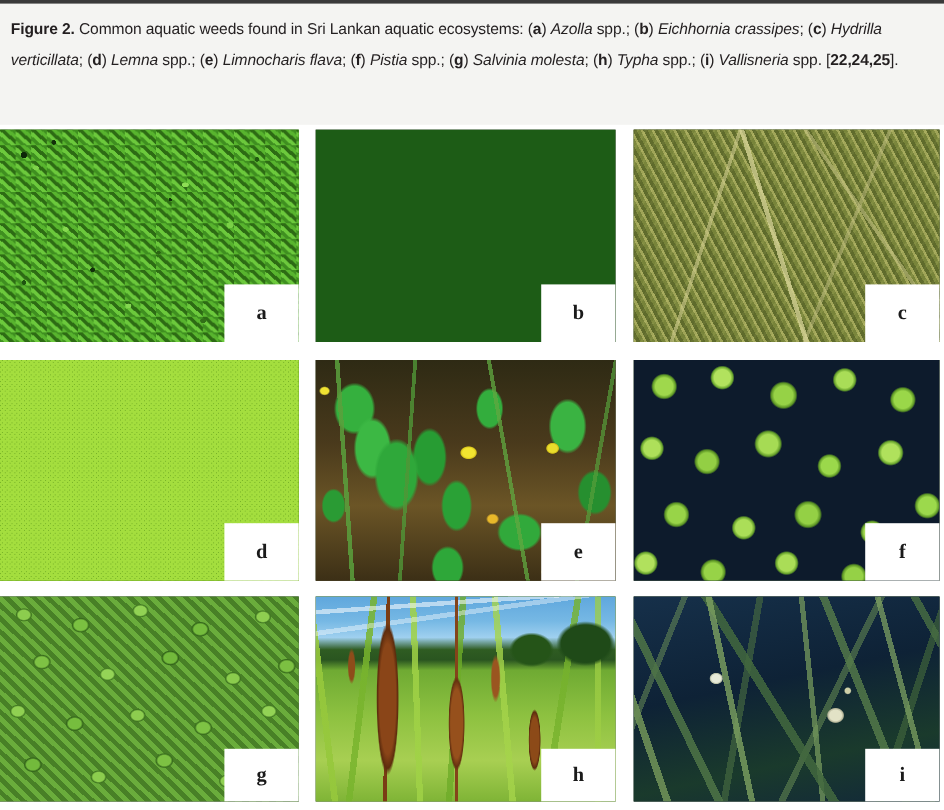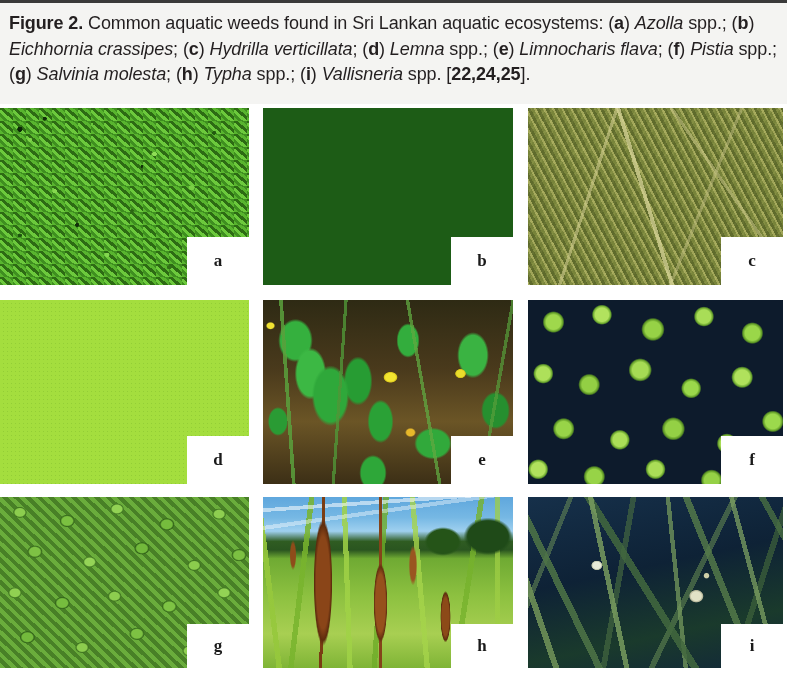--- a/index.html
+++ b/index.html
@@ -24,21 +24,21 @@
     height: 104px;
     background: #f4f4f2;
     border-top: 3px solid #3a3a3a;
     box-sizing: border-box;
   }
   #caption-text {
     position: absolute;
     left: 9px;
     top: 8px;
     width: 772px;
-    font-size: 18px;
+    font-size: 13px;
     line-height: 25.5px;
     color: #231f20;
     letter-spacing: -0.1px;
   }
   #caption-text b  { font-weight: bold; }
   #caption-text i  { font-style: italic; }
 
   
   #figure-grid {
     position: absolute;

